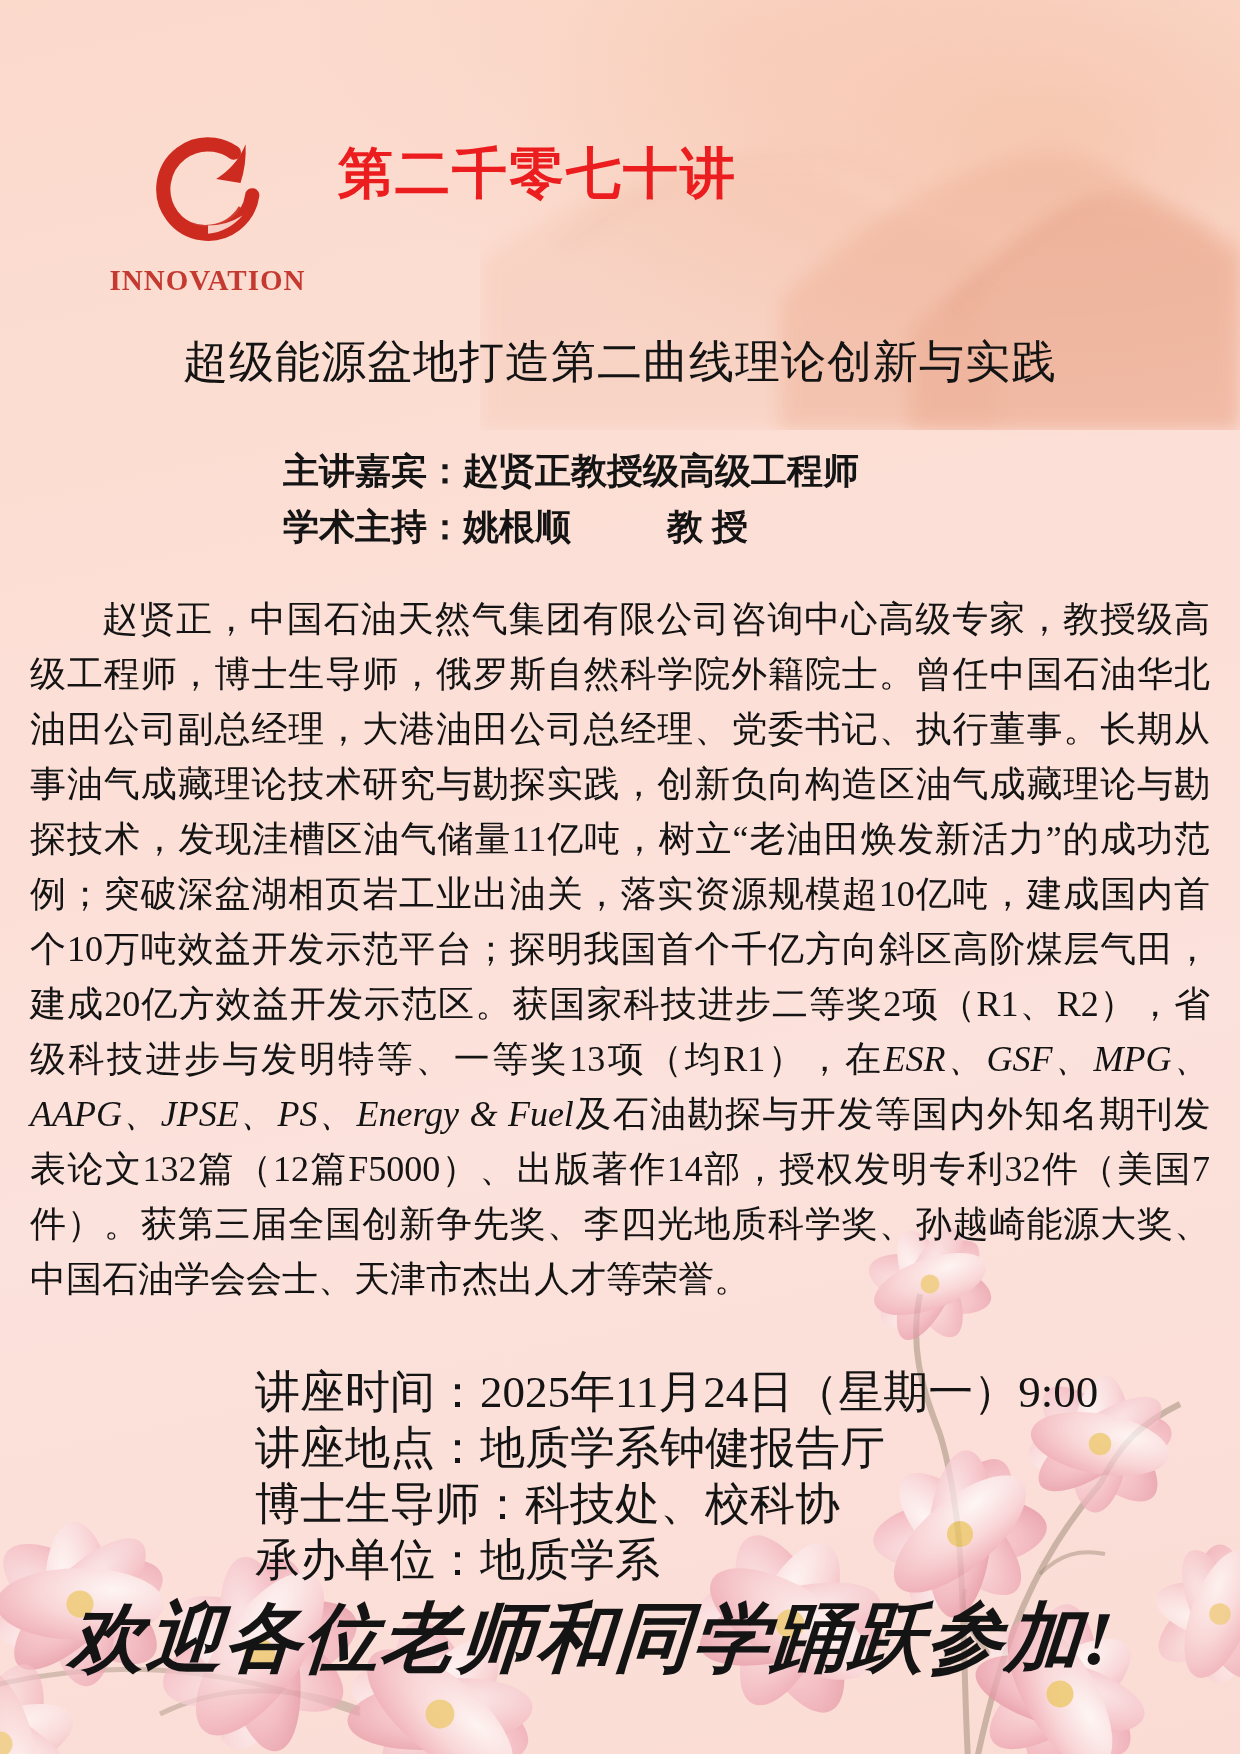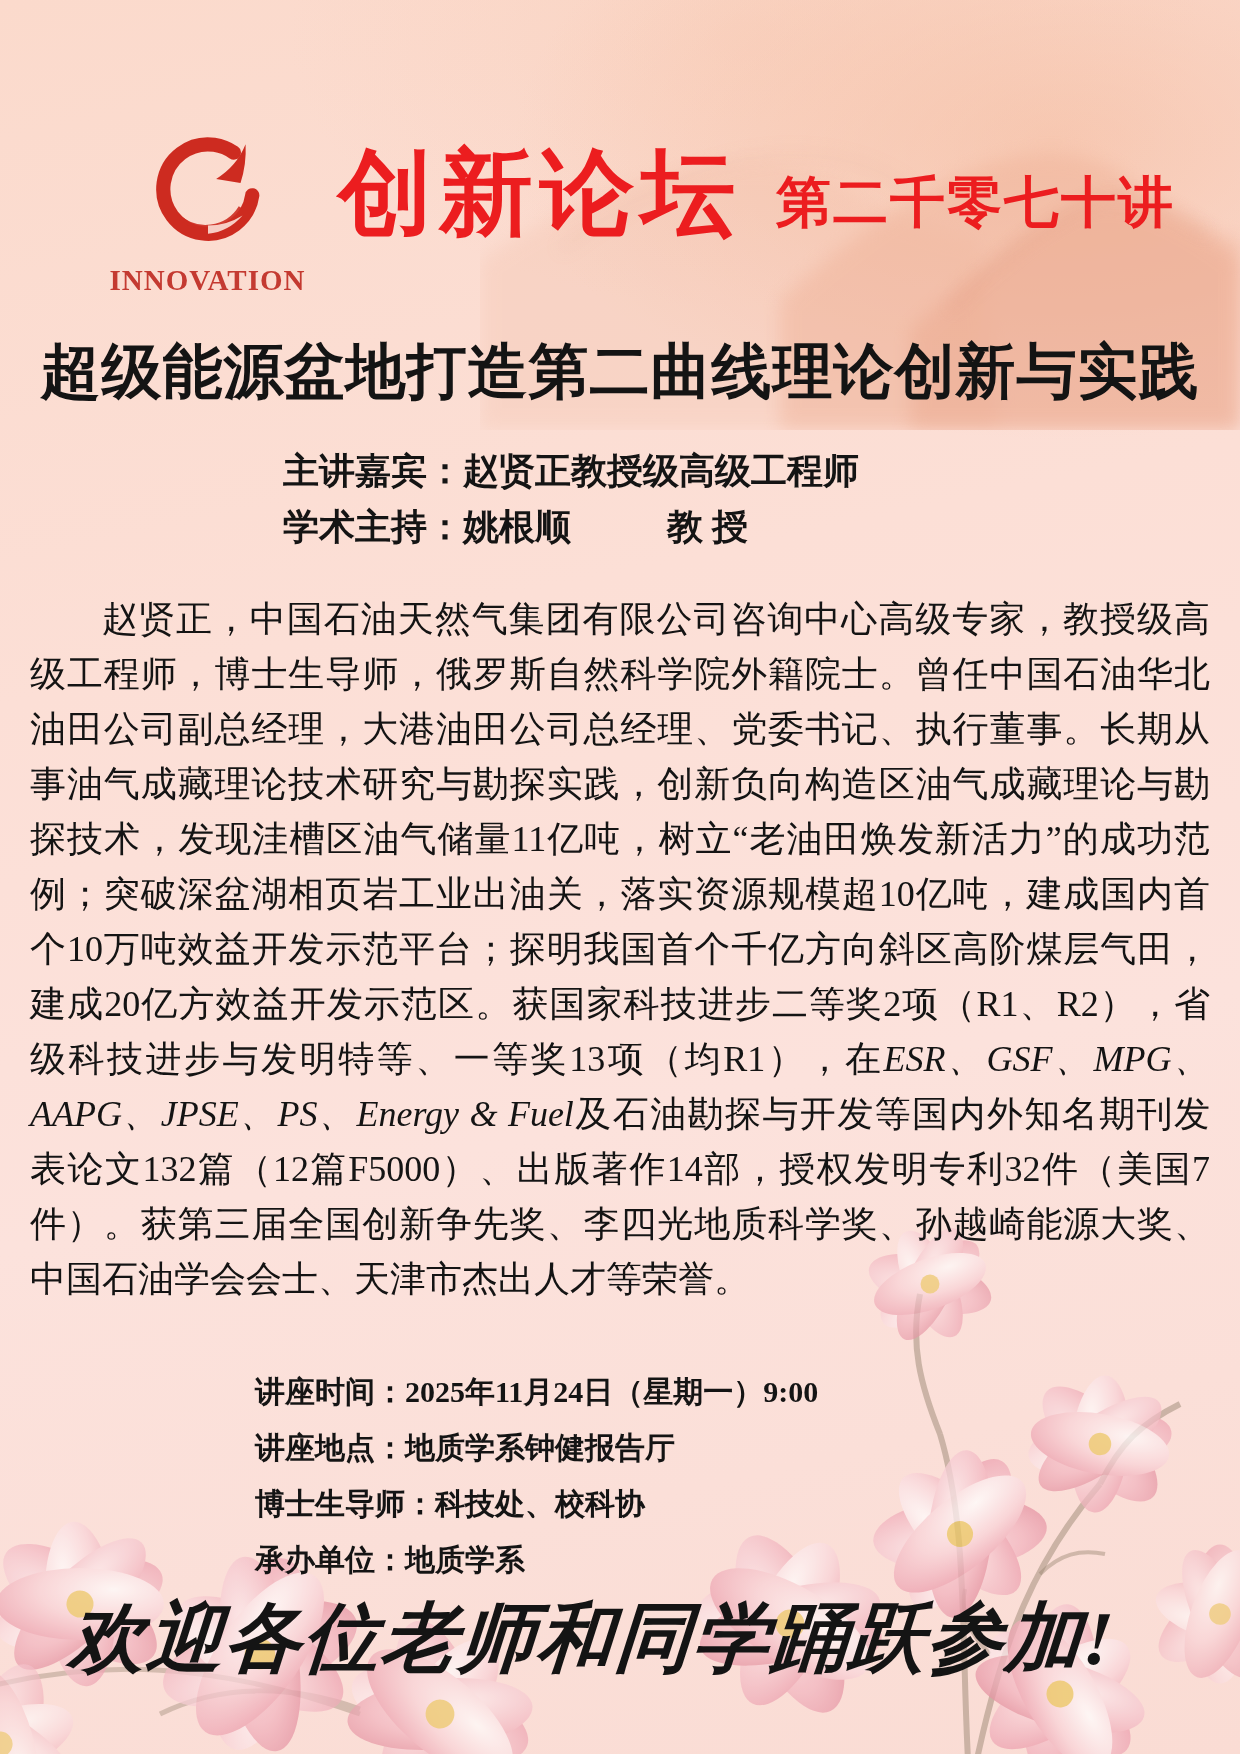--- a/index.html
+++ b/index.html
@@ -38,36 +38,36 @@
     letter-spacing:7px;line-height:1;
   }
   .lecture-no{
     font-family:"Liberation Sans","DejaVu Sans",sans-serif;
     font-size:55px;font-weight:800;color:var(--accent-red);
     line-height:1;padding-bottom:10px;letter-spacing:2px;
   }
   
   .main-title{
     left:0;right:0;top:332px;text-align:center;
-    font-size:60px;font-weight:700;letter-spacing:1px;white-space:nowrap;
+    font-size:45px;font-weight:400;letter-spacing:1px;white-space:nowrap;
   }
   .guest-line{left:283px;top:447px;font-size:36px;font-weight:700;white-space:nowrap;}
   .host-line{left:283px;top:503px;font-size:36px;font-weight:700;white-space:nowrap;}
   .guest-line .name{margin-right:0;}
   .host-line .title{margin-left:96px;}
   
   .bio{
     left:30px;right:30px;top:556px;
     font-size:36px;line-height:55px;
     text-align:justify;text-indent:2em;
     font-weight:400;
   }
   .bio .it{font-style:italic;}
   
-  .details{left:255px;top:1364px;font-size:30px;font-weight:700;line-height:56px;white-space:nowrap;}
+  .details{left:255px;top:1364px;font-size:45px;font-weight:400;line-height:56px;white-space:nowrap;}
   
   .welcome{
     left:0;right:0;top:1588px;text-align:center;
     font-size:76px;font-weight:900;font-style:italic;
     letter-spacing:2px;transform:translateX(-28px) skewX(-4deg);
     white-space:nowrap;
   }
 </style>
 </head>
 <body>
@@ -132,21 +132,20 @@
         <circle cx="60" cy="66" r="44" stroke-width="14" stroke-linecap="round" stroke-dasharray="228 49" transform="rotate(8 60 66)"></circle>
         <path d="M30,92 A40,40 0 0 0 92,84" stroke-width="4" opacity=".9"></path>
       </g>
       <path d="M97,22 Q88,44 68,56 L92,60 Q98,42 97,22 Z" fill="#cd2b20"></path>
       <path d="M60,110 Q80,108 94,92 Q78,102 60,102 Z" fill="#fcdfd6" opacity=".9"></path>
     </svg>
     <span class="logo-word">INNOVATION</span>
   </div>
 
   <div class="layer title-row">
-    <span class="forum-title">创新论坛</span>
     <span class="lecture-no">第二千零七十讲</span>
   </div>
 
   <div class="layer main-title">超级能源盆地打造第二曲线理论创新与实践</div>
 
   <div class="layer guest-line">
     <span>主讲嘉宾：</span><span class="name">赵贤正</span><span>教授级高级工程师</span>
   </div>
   <div class="layer host-line">
     <span>学术主持：</span><span>姚根顺</span><span class="title">教  授</span>

